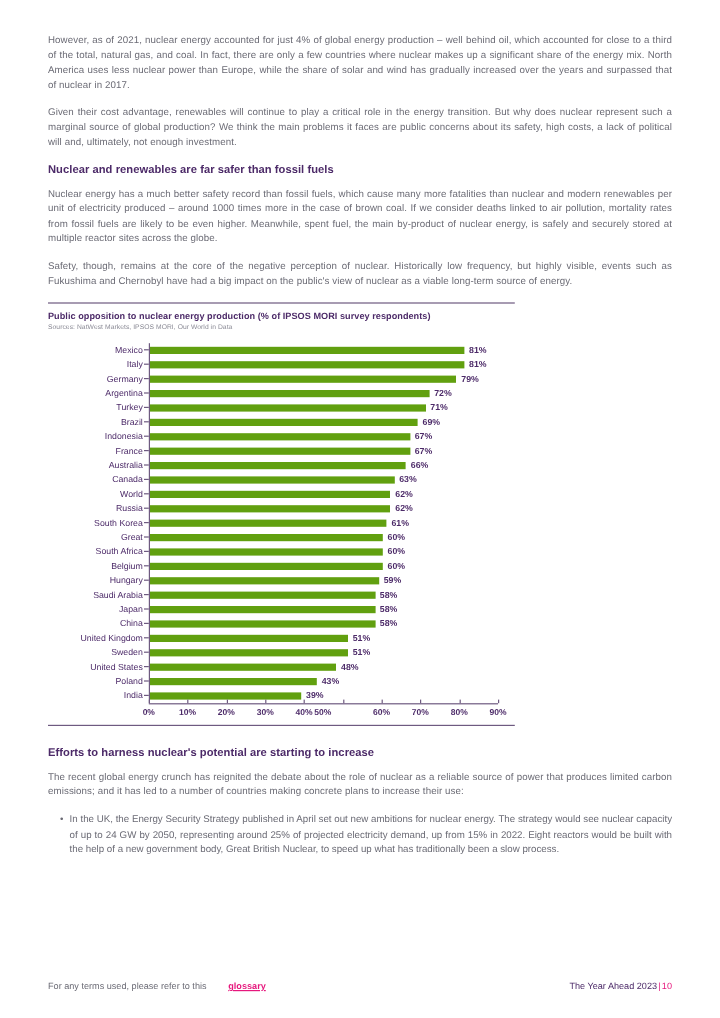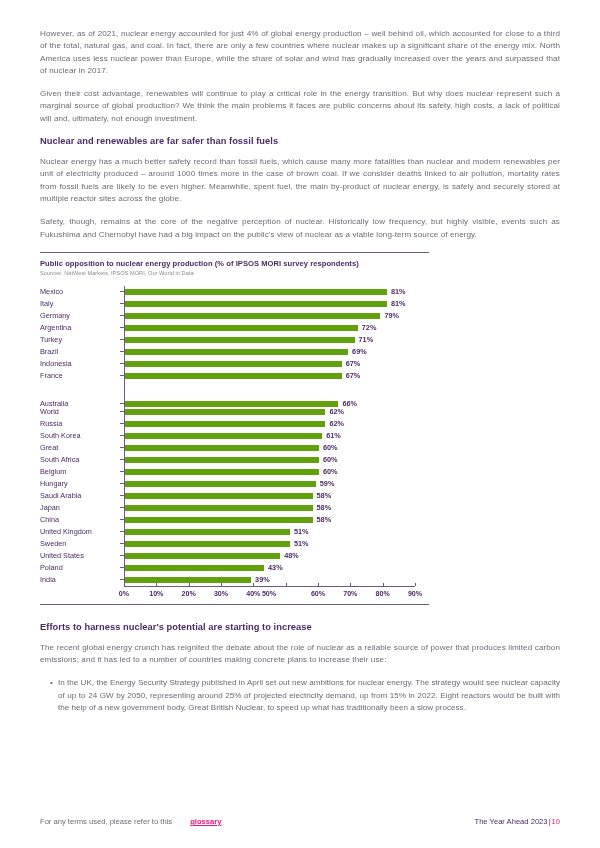--- a/index.html
+++ b/index.html
@@ -86,21 +86,21 @@
     left: 0;
     width: 389px;
     height: 12px;
     display: flex;
     align-items: center;
   }
   .cat-label {
     position: absolute;
     left: 0;
     width: 79px;
-    text-align: left;
+    text-align: right;
     font-size: 7.3px;
     color: #4c2a68;
     line-height: 12px;
     white-space: nowrap;
   }
   .tickmark {
     position: absolute;
     left: 80px;
     top: 5.5px;
     width: 4px;
@@ -285,26 +285,34 @@
             </div>
           </div>
           <div class="row" style="top: 84px;">
             <div class="cat-label">France</div>
             <div class="tickmark"></div>
             <div class="bar-wrap">
               <div class="bar" style="width: 216.633px; background: rgb(97, 160, 15);"></div>
               <div class="bar-value" style="left: 220.633px;">67%</div>
             </div>
           </div>
-          <div class="row" style="top: 112px;">
+          <div class="row" style="top: 96px;">
             <div class="cat-label">Australia</div>
             <div class="tickmark"></div>
             <div class="bar-wrap">
               <div class="bar" style="width: 213.4px; background: rgb(97, 160, 15);"></div>
               <div class="bar-value" style="left: 217.4px;">66%</div>
+            </div>
+          </div>
+          <div class="row" style="top: 108px;">
+            <div class="cat-label">Canada</div>
+            <div class="tickmark"></div>
+            <div class="bar-wrap">
+              <div class="bar" style="width: 203.7px; background: rgb(97, 160, 15);"></div>
+              <div class="bar-value" style="left: 207.7px;">63%</div>
             </div>
           </div>
           <div class="row" style="top: 120px;">
             <div class="cat-label">World</div>
             <div class="tickmark"></div>
             <div class="bar-wrap">
               <div class="bar" style="width: 200.467px; background: rgb(97, 160, 15);"></div>
               <div class="bar-value" style="left: 204.467px;">62%</div>
             </div>
           </div>

